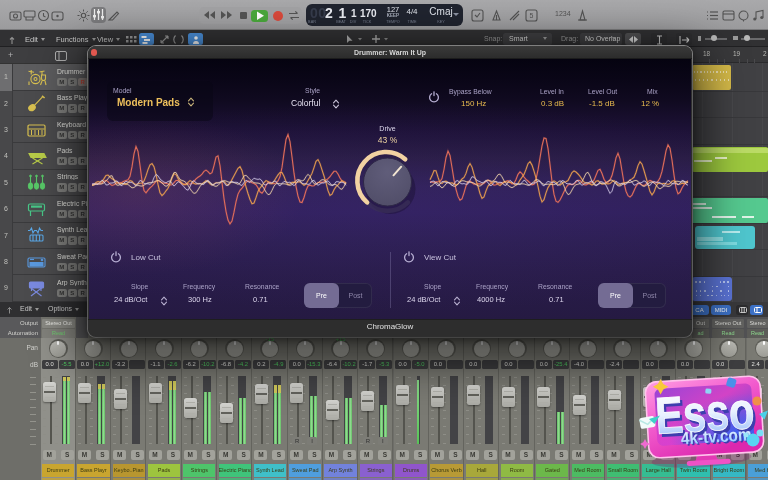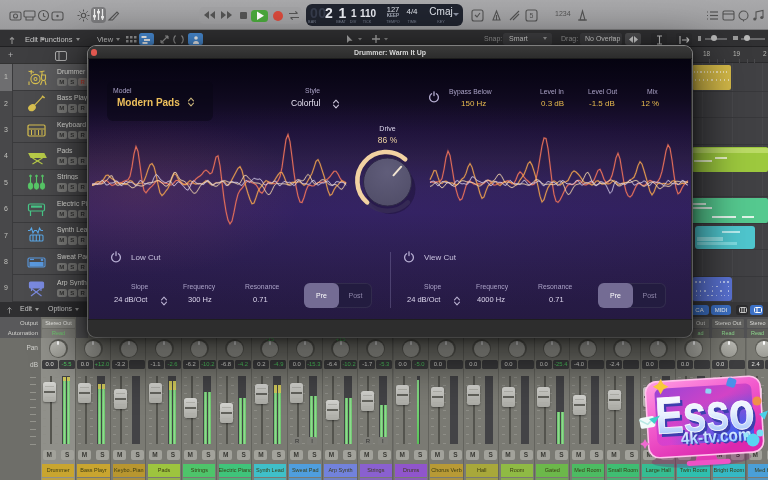--- a/index.html
+++ b/index.html
@@ -87,21 +87,21 @@
     <svg class="abs" style="left:288px;top:9px" width="13" height="13" viewBox="0 0 13 13">
       <g stroke="#545454" fill="none" stroke-width="1.1">
         <path d="M1 4.5 h8.5 M9.5 4.5 l-2.2 -2.2 M2.5 8.5 h8.5 M2.5 8.5 l2.2 2.2"></path>
       </g>
     </svg>
 <div class="abs" style="left:306px;top:3.5px;width:157px;height:22.5px;background:#20242f;border-radius:6px"></div>
 <div class="abs lcdg" style="left:310px;top:4.5px">00</div>
 <div class="abs lcdw" style="left:325px;top:4.5px">2</div>
 <div class="abs lcdw" style="left:338.5px;top:4.5px">1</div>
 <div class="abs lcdw2" style="left:351px;top:7.5px">1</div>
-<div class="abs lcdw2" style="left:360px;top:7.5px">110</div>
+<div class="abs lcdw2" style="left:360px;top:7.5px">170</div>
 <div class="abs lcdl" style="left:303px;top:20px;width:18px">BAR</div>
 <div class="abs lcdl" style="left:332px;top:20px;width:18px">BEAT</div>
 <div class="abs lcdl" style="left:347px;top:20px;width:12px">DIV</div>
 <div class="abs lcdl" style="left:359px;top:20px;width:16px">TICK</div>
 <div class="abs" style="left:382px;top:5px;width:22px;font-size:7.5px;font-weight:normal;color:#dfe3ea;text-align:center">127</div>
 <div class="abs" style="left:382px;top:13px;width:22px;font-size:4.5px;font-weight:bold;color:#aab0bd;text-align:center">KEEP</div>
 <div class="abs lcdl" style="left:382px;top:20px;width:22px">TEMPO</div>
 <div class="abs" style="left:403px;top:6.5px;width:18px;font-size:8px;color:#dfe3ea;text-align:center">4/4</div>
 <div class="abs lcdl" style="left:403px;top:20px;width:18px">TIME</div>
 <div class="abs" style="left:428px;top:5.5px;width:26px;font-size:10px;color:#dfe3ea;text-align:center">Cmaj</div>
@@ -150,21 +150,21 @@
       <path d="M4 10 l0 -7 l7 -1.5 l0 7" stroke="#525252" fill="none" stroke-width="1.1"></path>
       <circle cx="2.8" cy="10" r="1.6" fill="#525252"></circle>
       <circle cx="9.8" cy="8.5" r="1.6" fill="#525252"></circle>
     </svg>
 
 <div class="abs" style="left:0;top:30px;width:768px;height:17px;background:#313133;border-bottom:1px solid #202022"></div>
 <svg class="abs" style="left:7px;top:35px" width="10" height="11" viewBox="0 0 10 11">
       <path d="M5 9 L5 2.5 M3 4.5 L5 2.5 L7 4.5" stroke="#909090" fill="none" stroke-width="1.1"></path>
     </svg>
     <div class="abs r2m" style="left:25px;top:34.5px">Edit <span class="chv"></span></div>
-    <div class="abs r2m" style="left:40px;top:34.5px">Functions <span class="chv"></span></div>
+    <div class="abs r2m" style="left:56px;top:34.5px">Functions <span class="chv"></span></div>
     <div class="abs r2m" style="left:97px;top:34.5px">View <span class="chv"></span></div>
     <svg class="abs" style="left:125px;top:34px" width="13" height="11" viewBox="0 0 13 11">
       <g fill="#9a9a9a">
         <rect x="1" y="2" width="2.5" height="2.5"></rect>
         <rect x="5" y="2" width="2.5" height="2.5"></rect>
         <rect x="9" y="2" width="2.5" height="2.5"></rect>
         <rect x="1" y="6" width="2.5" height="2.5"></rect>
         <rect x="5" y="6" width="2.5" height="2.5"></rect>
         <rect x="9" y="6" width="2.5" height="2.5"></rect>
       </g>
@@ -1304,21 +1304,21 @@
   <div class="abs plab" style="left:361px;top:42px">Bypass Below</div>
   <div class="abs pval" style="left:373px;top:53px">150 Hz</div>
   <div class="abs plab" style="left:452px;top:42px">Level In</div>
   <div class="abs pval" style="left:453px;top:53px">0.3 dB</div>
   <div class="abs plab" style="left:500px;top:42px">Level Out</div>
   <div class="abs pval" style="left:501px;top:53px">-1.5 dB</div>
   <div class="abs plab" style="left:559px;top:42px">Mix</div>
   <div class="abs pval" style="left:553px;top:53px">12 %</div>
 
   <div class="abs" style="left:283px;top:79px;width:33px;font-size:7px;color:#ddd8ec;text-align:center">Drive</div>
-  <div class="abs" style="left:283px;top:89px;width:33px;font-size:8.5px;color:#eed3a2;text-align:center">86 %</div>
+  <div class="abs" style="left:283px;top:89px;width:33px;font-size:8.5px;color:#eed3a2;text-align:center">43 %</div>
 
   <svg class="abs" style="left:22px;top:205px" width="12.0" height="12.0" viewBox="0 0 12 12">
         <path d="M3.6 2.8 A4.4 4.4 0 1 0 8.4 2.8" fill="none" stroke="#b6aed2" stroke-width="1.3" stroke-linecap="round"></path>
         <line x1="6" y1="0.8" x2="6" y2="4.6" stroke="#b6aed2" stroke-width="1.3" stroke-linecap="round"></line>
       </svg>
   <div class="abs" style="left:43px;top:207px;font-size:8px;color:#c9c3de">Low Cut</div>
   <div class="abs plab" style="left:43px;top:237px">Slope</div>
   <div class="abs" style="left:26px;top:249px;font-size:7.5px;color:#dcd6ec">24 dB/Oct</div>
   <svg class="abs" style="left:72px;top:250px" width="8" height="10" viewBox="0 0 8 10">
         <path d="M1.5 3.8 L4 1.2 L6.5 3.8 M1.5 6.2 L4 8.8 L6.5 6.2" fill="none" stroke="#b8b0d0" stroke-width="1.1" stroke-linecap="round" stroke-linejoin="round"></path>
@@ -1345,20 +1345,21 @@
       </svg>
   <div class="abs plab" style="left:388px;top:237px">Frequency</div>
   <div class="abs" style="left:389px;top:249px;font-size:7.5px;color:#dcd6ec">4000 Hz</div>
   <div class="abs plab" style="left:450px;top:237px">Resonance</div>
   <div class="abs" style="left:461px;top:249px;font-size:7.5px;color:#dcd6ec">0.71</div>
   <div class="abs" style="left:510px;top:237px;width:68px;height:25px;background:#231c40;border-radius:6px;border:1px solid rgba(255,255,255,0.07)"></div>
   <div class="abs" style="left:510px;top:237px;width:35px;height:25px;background:#746c94;border-radius:6px;font-size:7px;color:#fff;text-align:center;line-height:25px">Pre</div>
   <div class="abs" style="left:545px;top:237px;width:33px;font-size:7px;color:#8d86a8;text-align:center;line-height:25px">Post</div>
 
   <div class="abs" style="left:0;top:273px;width:604px;height:17px;background:#2d2d2d;border-radius:0 0 8px 8px;border-top:1px solid #1e1e1e"></div>
+  <div class="abs" style="left:0;top:276px;width:604px;font-size:8px;color:#e2e2e2;text-align:center">ChromaGlow</div>
 </div>
 
 <svg class="abs" style="left:88px;top:59px;pointer-events:none" width="604" height="260" viewBox="88 59 604 260">
 <defs>
 <radialGradient id="knobg" cx="0.5" cy="0.3" r="0.9">
  <stop offset="0" stop-color="#605d7a"></stop>
           <stop offset="1" stop-color="#4d4a64"></stop>
 </radialGradient>
 </defs>
 <path d="M92.0 184.6 L94.0 184.4 L96.0 183.7 L98.0 183.6 L100.0 183.8 L102.0 183.0 L104.0 181.2 L106.0 180.3 L108.0 181.6 L110.0 184.1 L112.0 185.5 L114.0 184.8 L116.0 183.3 L118.0 182.6 L120.0 182.7 L122.0 182.3 L124.0 181.2 L126.0 180.4 L128.0 179.8 L130.0 176.4 L132.0 166.9 L134.0 153.8 L136.0 146.5 L138.0 151.4 L140.0 165.4 L142.0 180.6 L144.0 190.6 L146.0 192.8 L148.0 190.2 L150.0 187.8 L152.0 186.1 L154.0 183.8 L156.0 181.3 L158.0 180.6 L160.0 181.7 L162.0 182.9 L164.0 183.2 L166.0 183.2 L168.0 184.0 L170.0 185.0 L172.0 184.8 L174.0 182.7 L176.0 180.5 L178.0 180.4 L180.0 182.2 L182.0 184.0 L184.0 184.3 L186.0 183.8 L188.0 183.8 L190.0 184.2 L192.0 183.6 L194.0 181.4 L196.0 178.8 L198.0 177.2 L200.0 176.1 L202.0 174.1 L204.0 171.4 L206.0 170.1 L208.0 171.6 L210.0 173.9 L212.0 172.6 L214.0 165.6 L216.0 157.1 L218.0 155.8 L220.0 165.7 L222.0 182.4 L224.0 198.6 L226.0 211.3 L228.0 220.1 L230.0 223.9 L232.0 221.0 L234.0 212.2 L236.0 201.8 L238.0 194.1 L240.0 190.3 L242.0 188.1 L244.0 185.4 L246.0 182.4 L248.0 180.9 L250.0 181.5 L252.0 182.7 L254.0 183.5 L256.0 184.7 L258.0 187.7 L260.0 191.8 L262.0 193.3 L264.0 190.5 L266.0 185.4 L268.0 182.2 L270.0 182.1 L272.0 183.4 L274.0 183.8 L276.0 182.9 L278.0 180.9 L280.0 176.6 L282.0 167.4 L284.0 153.2 L286.0 139.5 L288.0 134.5 L290.0 141.7 L292.0 157.0 L294.0 173.2 L296.0 186.3 L298.0 196.1 L300.0 202.0 L302.0 202.5 L304.0 197.5 L306.0 190.6 L308.0 186.0 L310.0 185.2 L312.0 186.0 L314.0 185.7 L316.0 183.9 L318.0 182.5 L320.0 182.2 L322.0 182.4 L324.0 181.7 L326.0 180.2 L328.0 178.6 L330.0 176.7 L332.0 173.8 L334.0 171.3 L336.0 171.2 L338.0 174.0 L340.0 178.0 L342.0 181.1 L344.0 182.3 L346.0 182.3" fill="none" stroke="#e8705a" stroke-width="2.4200000000000004" opacity="0.11"></path>

